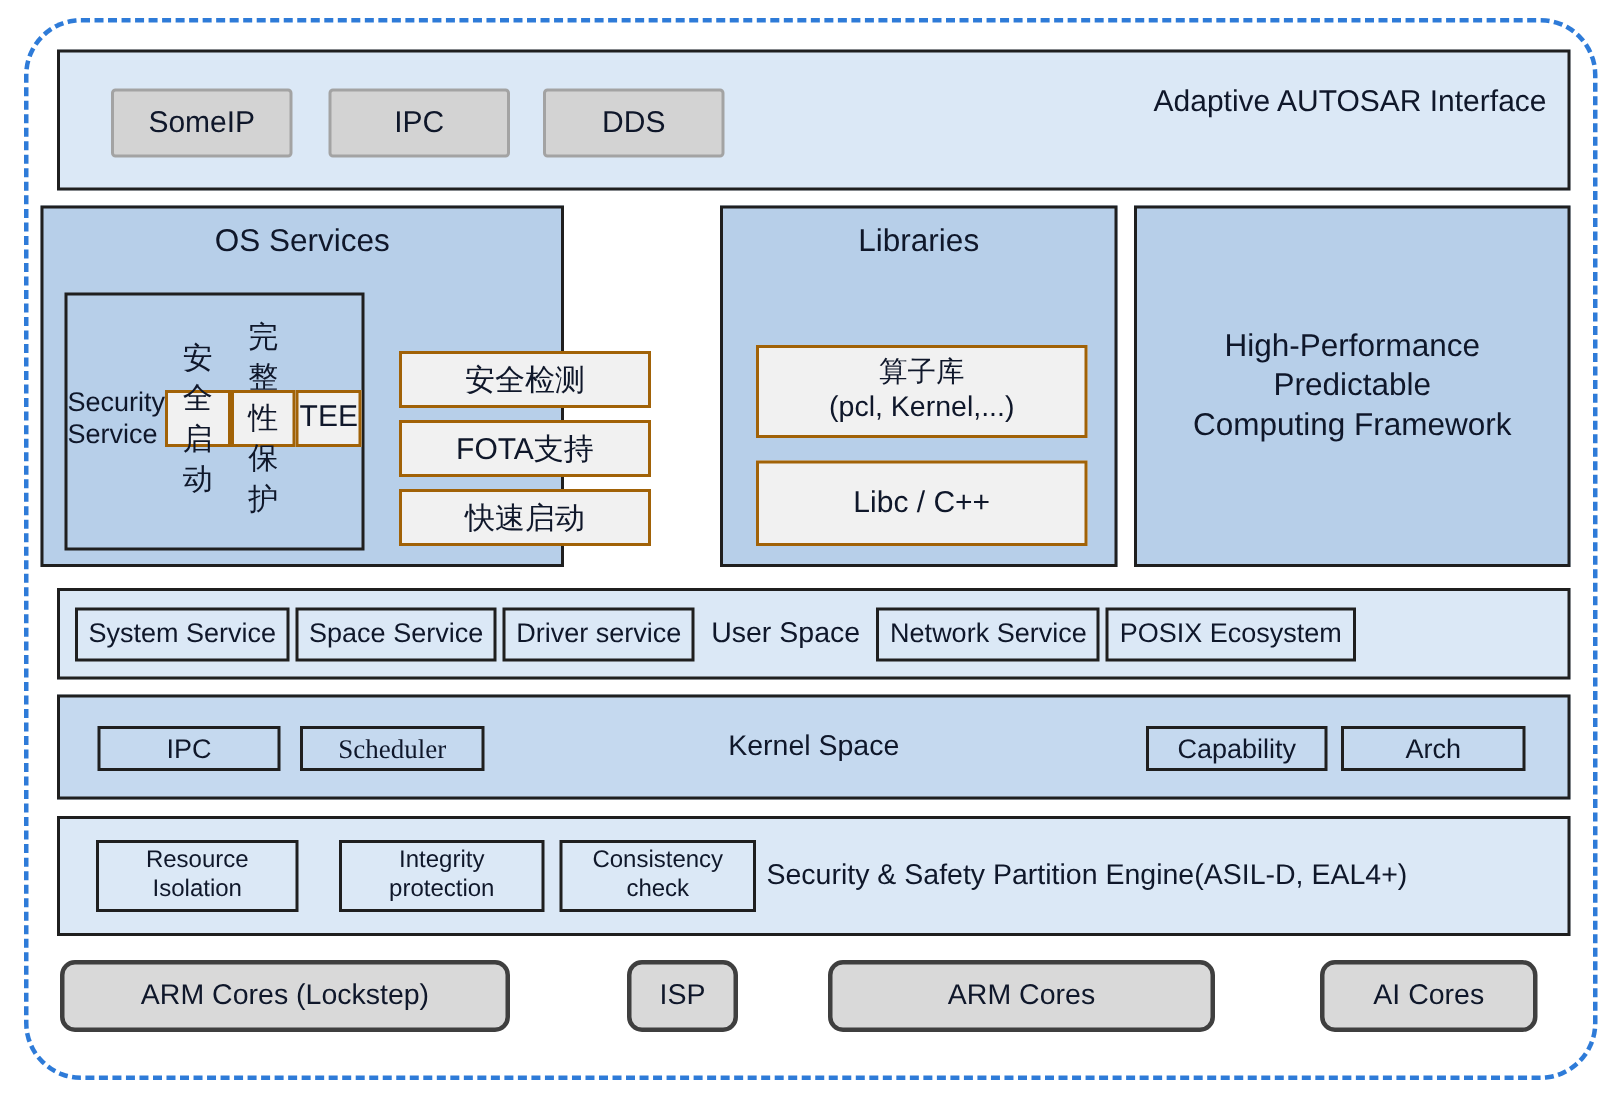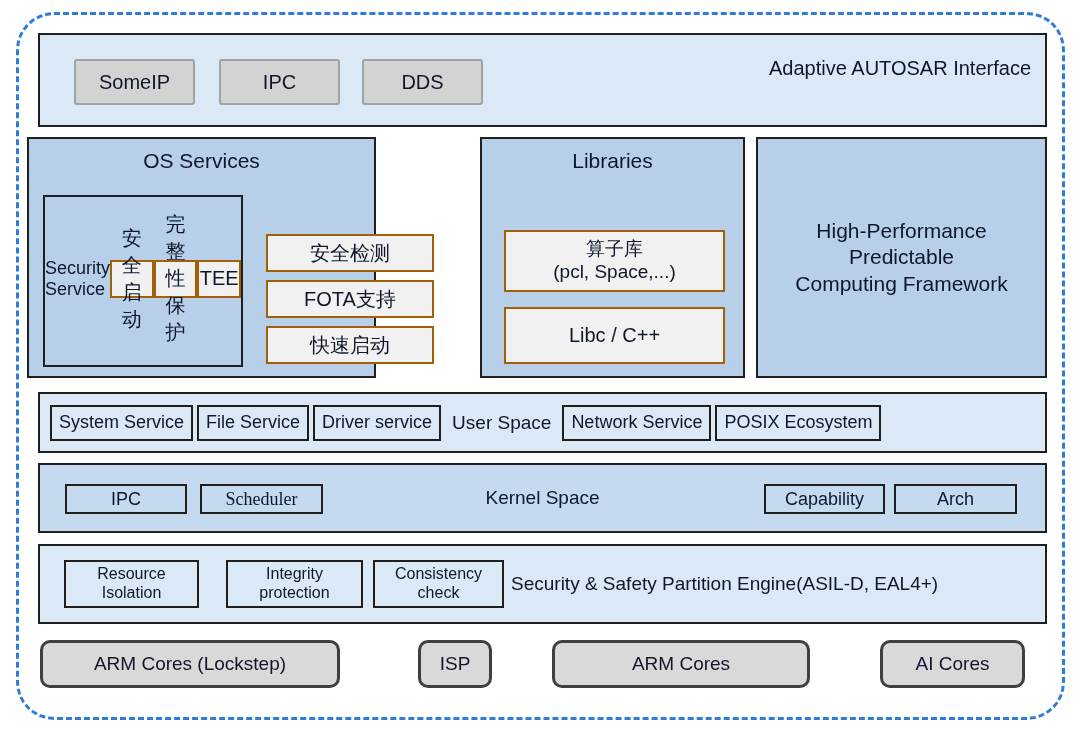--- a/index.html
+++ b/index.html
@@ -137,36 +137,36 @@
       <div class="bluebox os-right-item">安全检测</div>
       <div class="bluebox os-right-item">FOTA支持</div>
       <div class="bluebox os-right-item">快速启动</div>
     </div>
   </div>
 
   <div class="panel med-blue lib-panel">
     <div class="panel-title">Libraries</div>
     <div class="bluebox lib-box1">
       <span>算子库</span>
-      <span>(pcl, Space,...)</span>
+      <span>(pcl, Kernel,...)</span>
     </div>
     <div class="bluebox lib-box2">Libc / C++</div>
   </div>
 
   <div class="panel med-blue hpf-panel">
     <div class="hpf-text">
       <div>High-Performance</div>
       <div>Predictable</div>
       <div>Computing Framework</div>
     </div>
   </div>
 
   <div class="panel light-blue band user-band">
     <div class="blackbox us-box">System Service</div>
-    <div class="blackbox us-box">File Service</div>
+    <div class="blackbox us-box">Space Service</div>
     <div class="blackbox us-box">Driver service</div>
     <div class="band-label us-label">User Space</div>
     <div class="blackbox us-box">Network Service</div>
     <div class="blackbox us-box">POSIX Ecosystem</div>
   </div>
 
   <div class="panel kernel-blue band kernel-band" style="position:absolute">
     <div class="k-label band-label">Kernel Space</div>
     <div class="blackbox k-box k-ipc">IPC</div>
     <div class="blackbox k-box k-scheduler">Scheduler</div>

